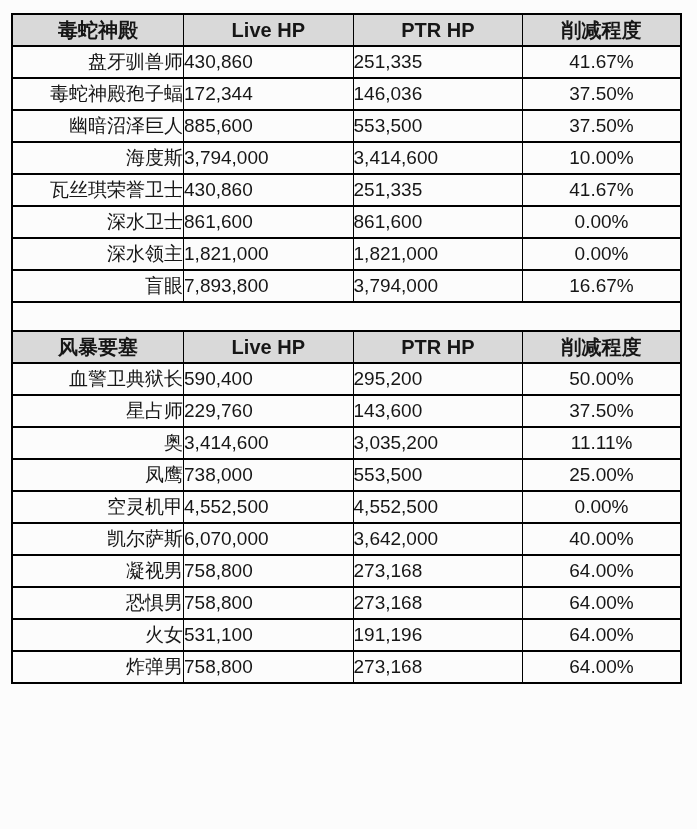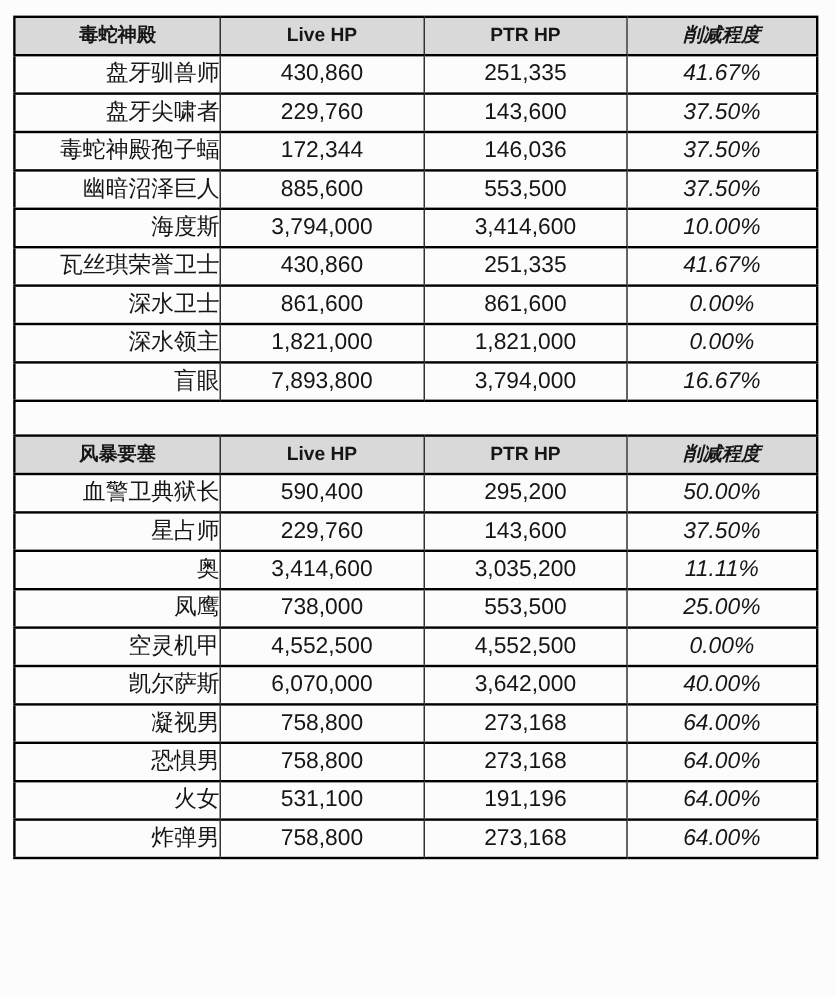--- a/index.html
+++ b/index.html
@@ -34,26 +34,26 @@
     line-height: 30px;
     overflow: hidden;
     white-space: nowrap;
   }
   table.hp-table {
     border: 2px solid #000;
   }
   table.hp-table thead th {
     background: #d9d9d9;
     font-weight: bold;
-    font-size: 16px;
+    font-size: 20px;
     text-align: center;
   }
   .col-name { width: 170px; text-align: right; }
-  .col-num  { width: 168px; text-align: center; padding-right: 18px; }
-  .col-pct  { width: 157px; text-align: center; font-style: italic; }
+  .col-num  { width: 168px; text-align: left; padding-right: 18px; }
+  .col-pct  { width: 157px; text-align: center; }
   td.col-num { padding-right: 18px; }
   .spacer-row {
     width: 671px;
     height: 27px;
     box-sizing: border-box;
     border-left: 2px solid #000;
     border-right: 2px solid #000;
     background: #fcfcfc;
   }
 </style>
@@ -78,26 +78,20 @@
       </tr>
     </thead>
     <tbody>
         <tr>
           <td class="col-name">盘牙驯兽师</td>
           <td class="col-num">430,860</td>
           <td class="col-num">251,335</td>
           <td class="col-pct">41.67%</td>
         </tr>
         <tr>
-          <td class="col-name">盘牙尖啸者</td>
-          <td class="col-num">229,760</td>
-          <td class="col-num">143,600</td>
-          <td class="col-pct">37.50%</td>
-        </tr>
-        <tr>
           <td class="col-name">毒蛇神殿孢子蝠</td>
           <td class="col-num">172,344</td>
           <td class="col-num">146,036</td>
           <td class="col-pct">37.50%</td>
         </tr>
         <tr>
           <td class="col-name">幽暗沼泽巨人</td>
           <td class="col-num">885,600</td>
           <td class="col-num">553,500</td>
           <td class="col-pct">37.50%</td>

